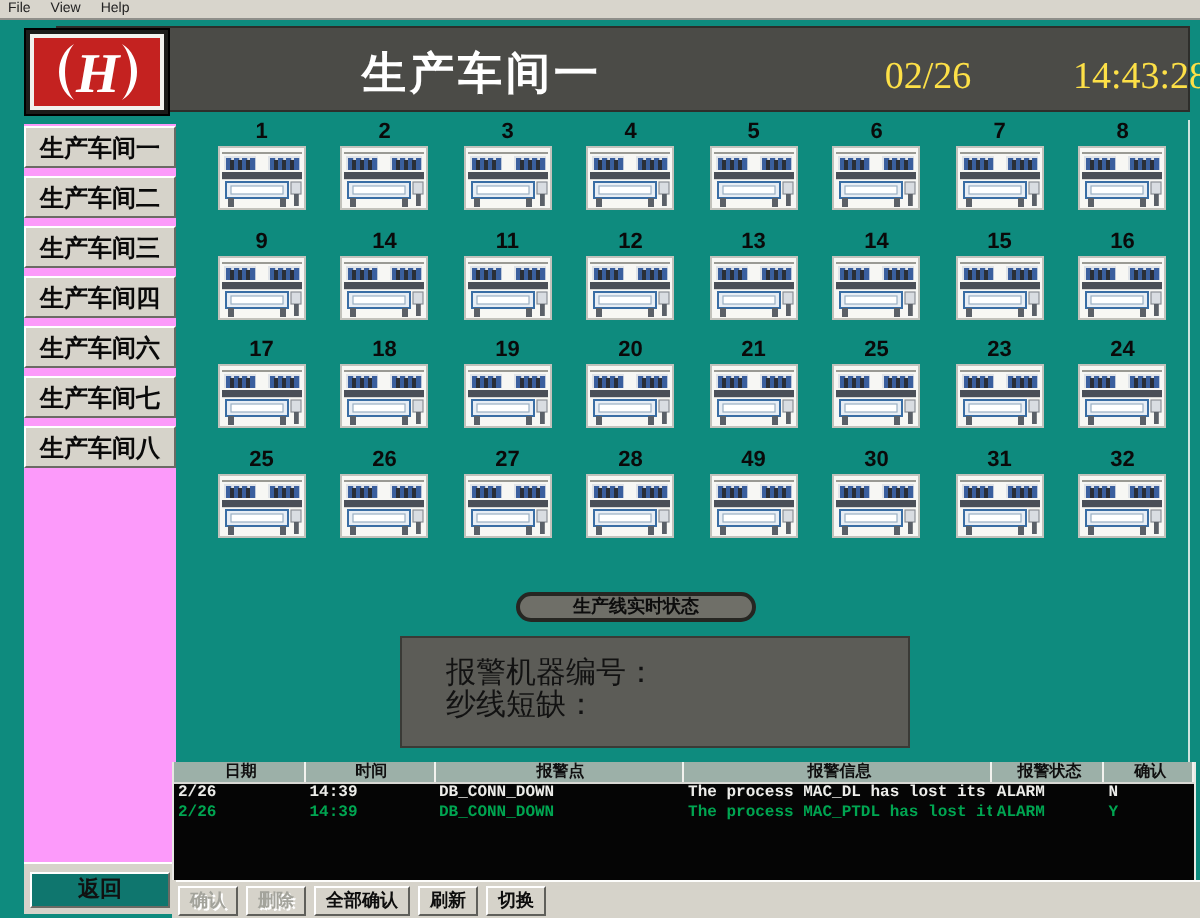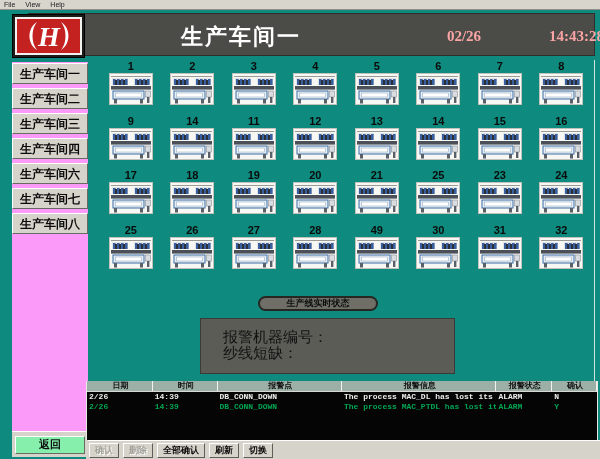--- a/index.html
+++ b/index.html
@@ -22,22 +22,22 @@
   #header-bar {
     position:absolute; left:28px; top:13px; width:567px; height:43px;
     background:#4B4B47; border:1px solid #2e2e2b;
   }
   #page-title {
     position:absolute; left:152px; top:8px; width:220px;
     color:#fff; font-size:22px; font-weight:bold; letter-spacing:2px;
     text-align:left;
   }
   #header-date, #header-time {
-    position:absolute; top:14px; color:#fca5a5;
-    font-family:"Liberation Serif", serif; font-size:15px; font-weight:bold;
+    position:absolute; top:14px; color:#fde047;
+    font-family:"Liberation Serif", serif; font-size:19px; font-weight:normal;
   }
   #header-date { left:400px; width:70px; text-align:center; }
   #header-time { left:485px; width:90px; text-align:right; }
   #logo-frame {
     position:absolute; left:12px; top:14px; width:73px; height:44px;
     background:#1c1c1a; border:1px solid #000; padding:2px;
   }
   #logo-inner {
     width:100%; height:100%; background:#C42220; border:2px solid #f2f2ee;
     display:flex; align-items:center; justify-content:center;
@@ -55,21 +55,21 @@
     font-size:12px; font-weight:bold; line-height:18px; text-align:center;
     cursor:pointer; white-space:nowrap; overflow:hidden;
     font-family:"Liberation Sans", sans-serif;
   }
   #back-area {
     position:absolute; left:12px; top:431px; width:76px; height:26px;
     background:#D6D3CA; border-top:1px solid #fff;
     display:flex; align-items:center; justify-content:center;
   }
   #back-button {
-    width:70px; height:18px; background:#86efac; color:#111;
+    width:70px; height:18px; background:#0f766e; color:#111;
     border:1px solid; border-color:#ffffff #6a6a64 #6a6a64 #ffffff;
     font-size:11px; font-weight:bold; cursor:pointer;
     font-family:"Liberation Sans", sans-serif;
   }
   
   #machine-grid {
     position:absolute; left:100px; top:60px; width:492px; height:218px;
     display:grid; grid-template-columns:repeat(8,1fr); grid-template-rows:repeat(4,1fr);
   }
   .machine-cell { display:flex; flex-direction:column; align-items:center; cursor:pointer; }

